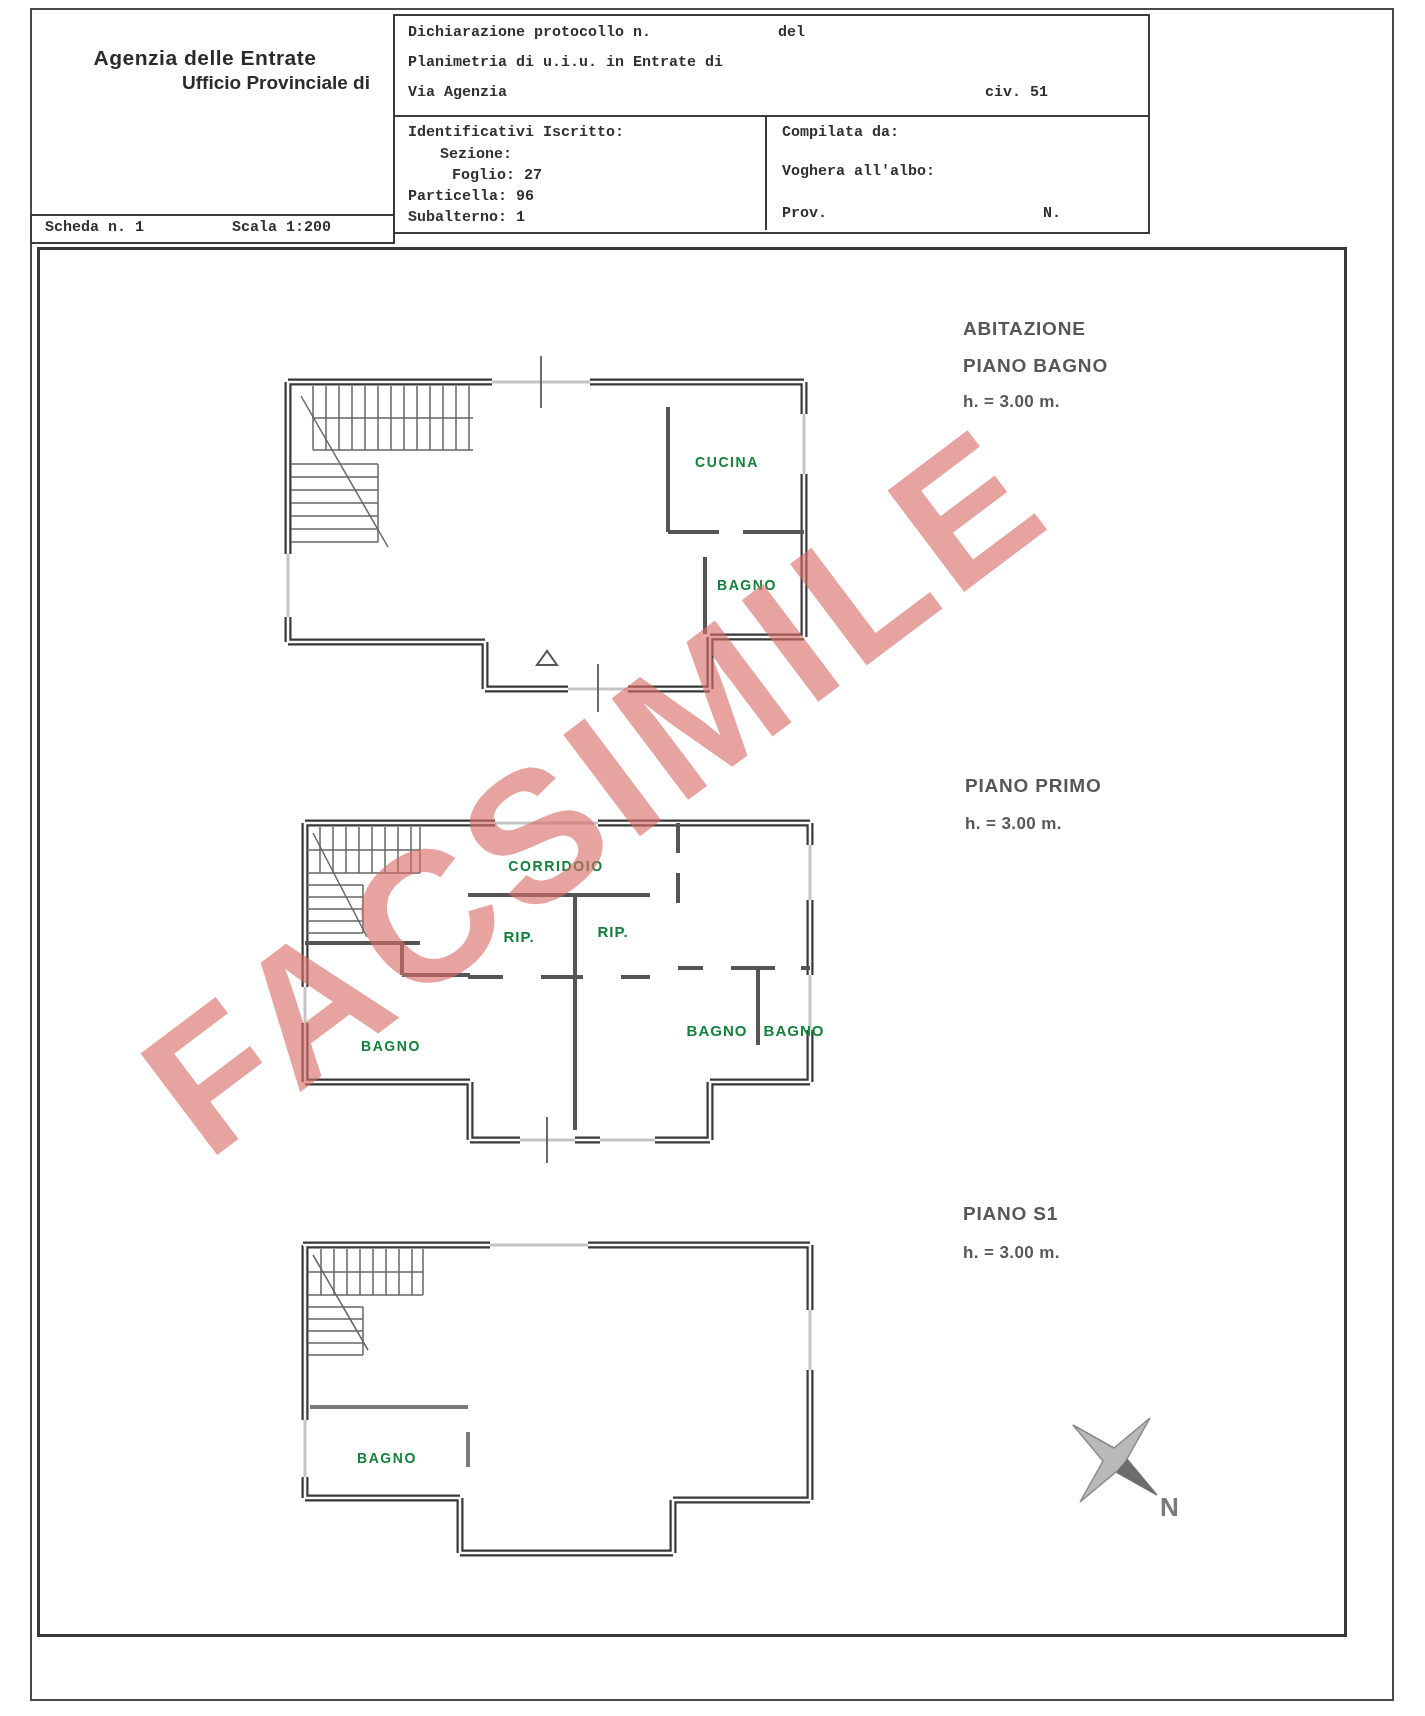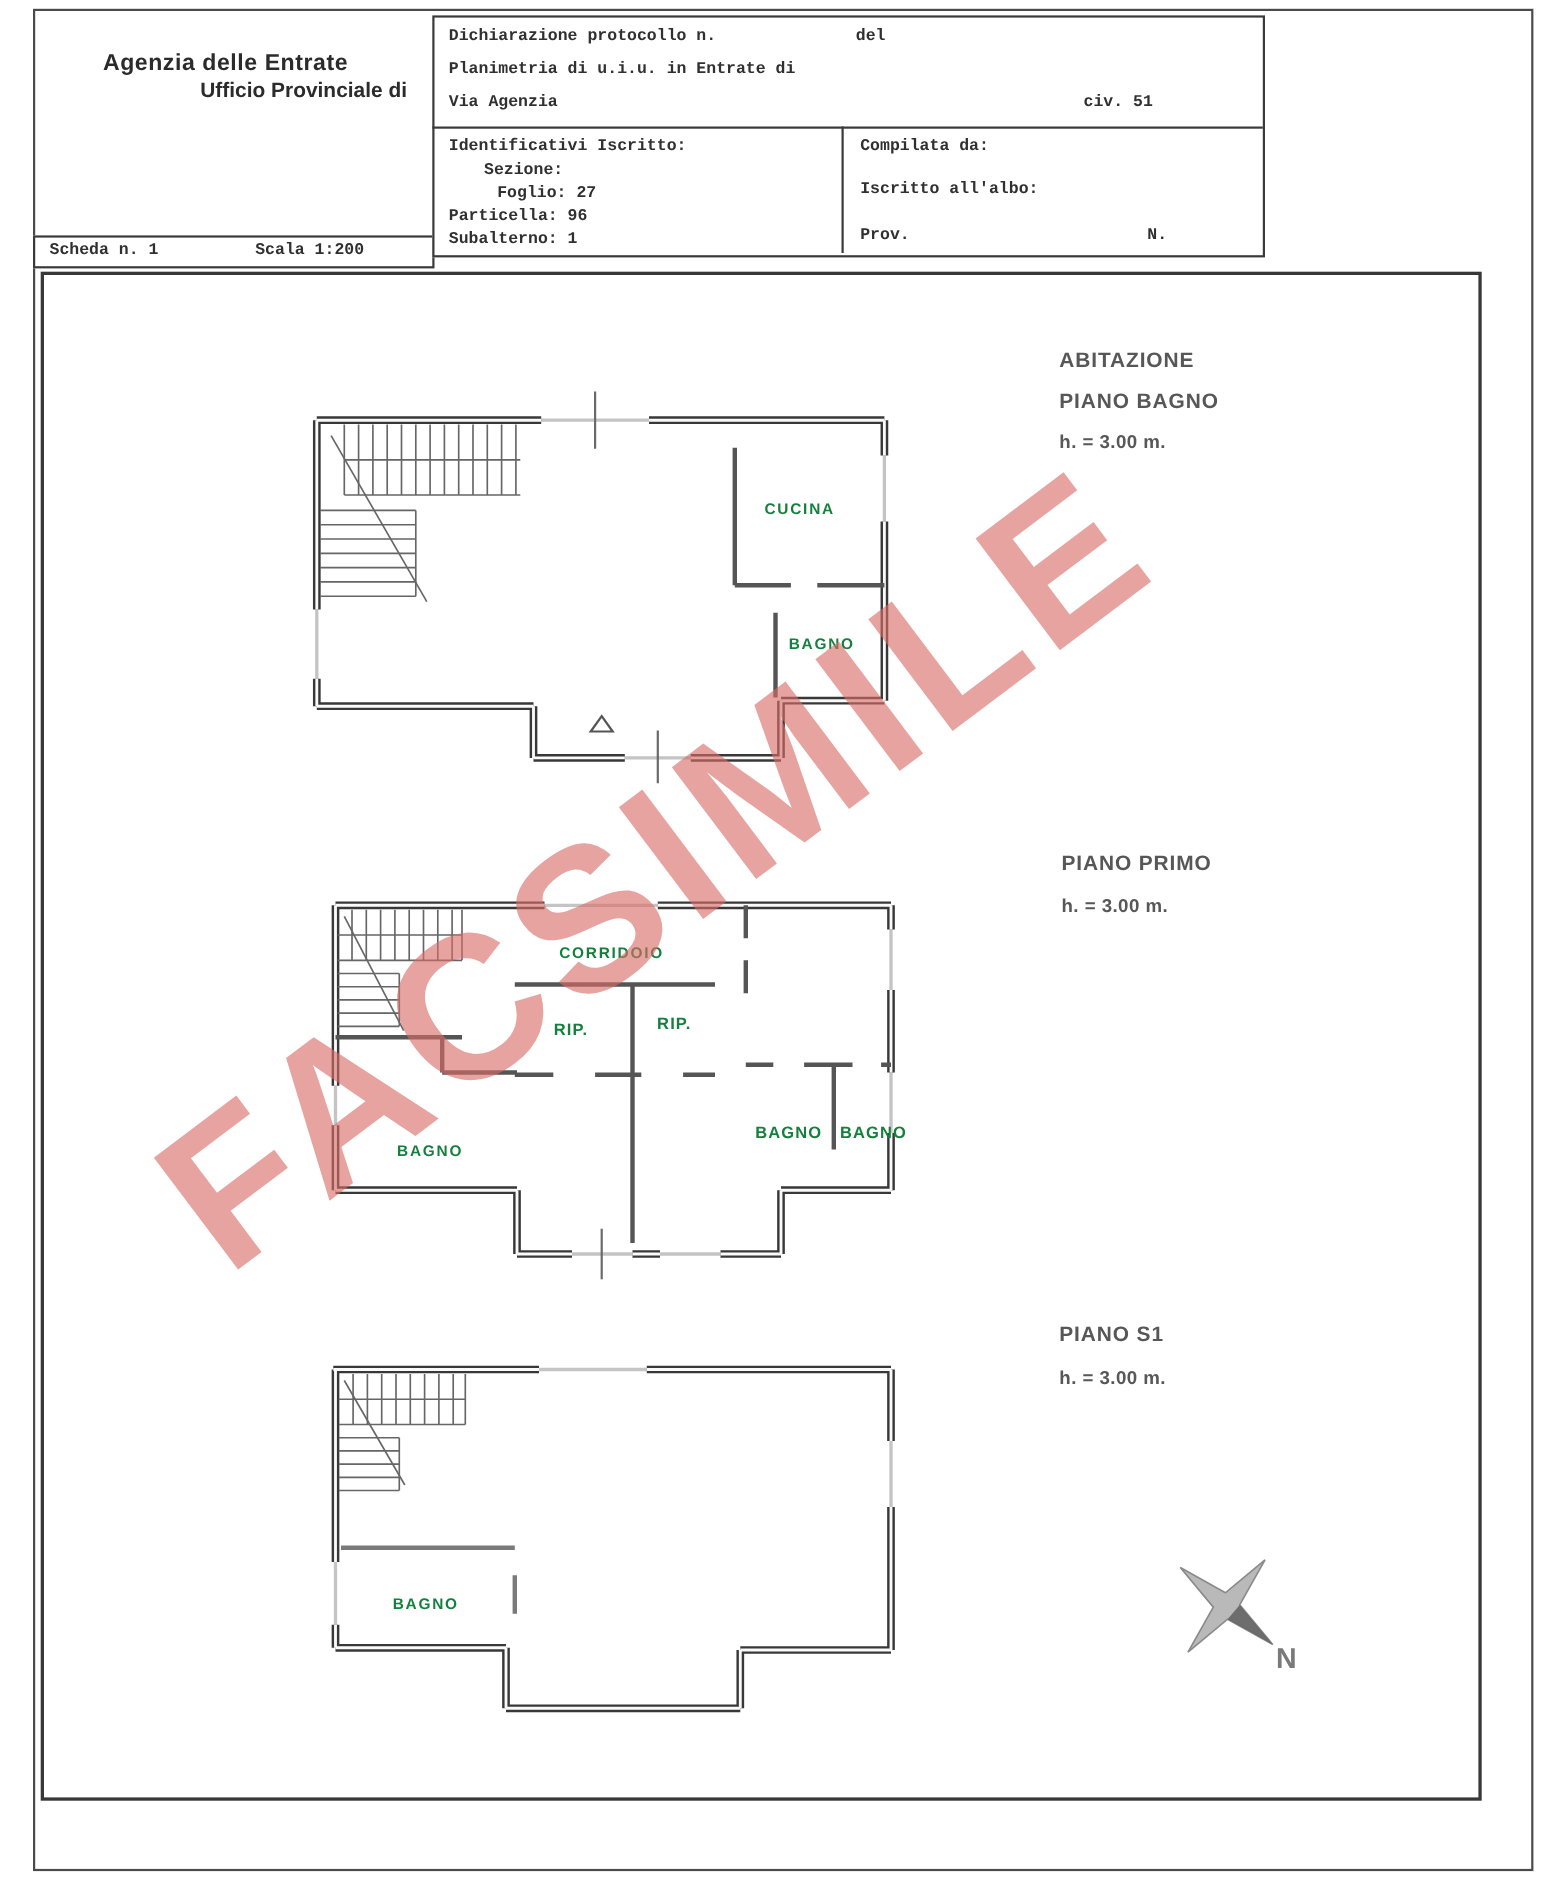--- a/index.html
+++ b/index.html
@@ -52,21 +52,21 @@
   <div class="mono" style="left:408px;top:84px;">Via Agenzia</div>
   <div class="mono" style="left:985px;top:84px;">civ. 51</div>
 
   <div class="mono" style="left:408px;top:124px;">Identificativi Iscritto:</div>
   <div class="mono" style="left:440px;top:146px;">Sezione:</div>
   <div class="mono" style="left:452px;top:167px;">Foglio: 27</div>
   <div class="mono" style="left:408px;top:188px;">Particella: 96</div>
   <div class="mono" style="left:408px;top:209px;">Subalterno: 1</div>
 
   <div class="mono" style="left:782px;top:124px;">Compilata da:</div>
-  <div class="mono" style="left:782px;top:163px;">Iscritto all'albo:</div>
+  <div class="mono" style="left:782px;top:163px;">Voghera all'albo:</div>
   <div class="mono" style="left:782px;top:205px;">Prov.</div>
   <div class="mono" style="left:1043px;top:205px;">N.</div>
 
   <svg style="left:283px;top:352px;" width="530" height="380" viewBox="0 0 530 380">
     <defs>
       <path id="p1w" d="M5,30 H209 M307,30 H521 M521,30 V62 M521,122 V285 M521,285 H427 M427,285 V337 M427,337 H345 M285,337 H202 M202,337 V290 M202,290 H5 M5,290 V265 M5,202 V30"></path>
     </defs>
     <g stroke="#c4c4c4" stroke-width="3" fill="none">
       <path d="M209,30 H307 M5,202 V265 M521,62 V122 M285,337 H345"></path>
     </g>

